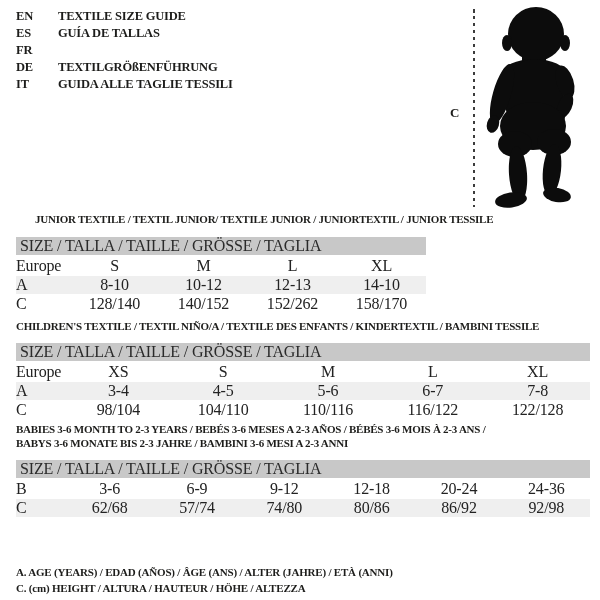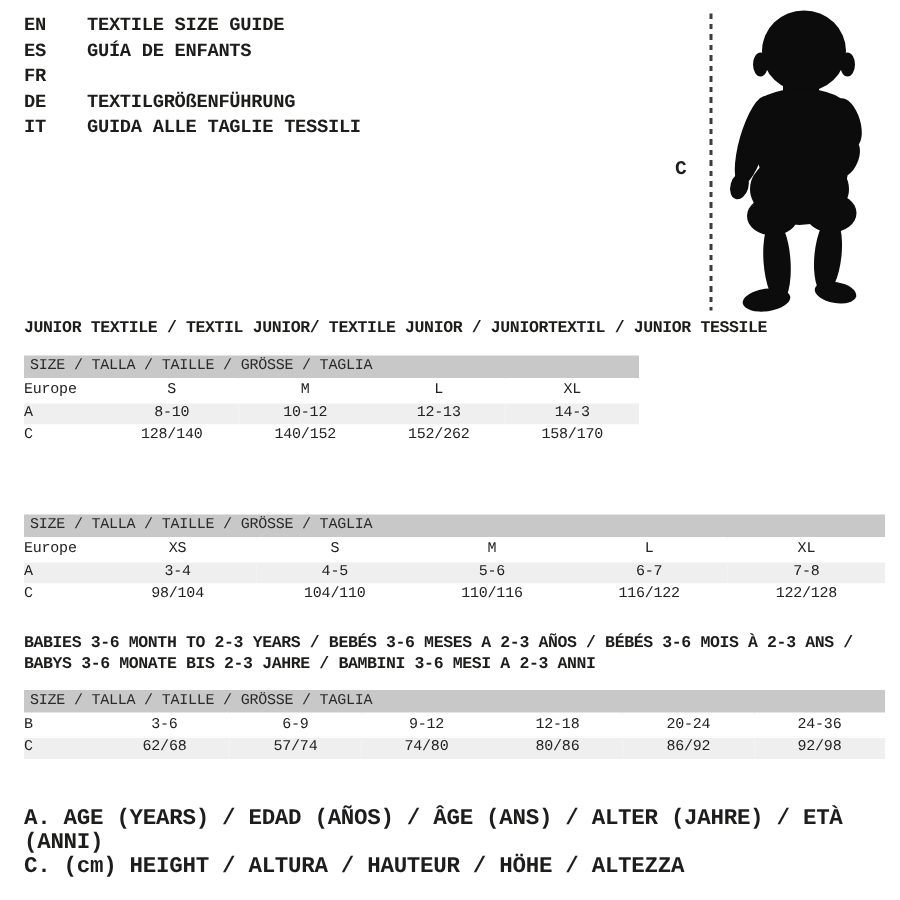--- a/index.html
+++ b/index.html
@@ -1,71 +1,71 @@
 <!DOCTYPE html>
 <html><head>
 <meta charset="utf-8">
 <style>
   * { margin:0; padding:0; box-sizing:border-box; }
   html,body { background:#ffffff; }
   .page {
     position:relative; width:600px; height:600px; background:#ffffff;
-    font-family:Liberation Mono, monospace; color:#1d1d1b; overflow:hidden;
+    font-family:Liberation Serif, serif; color:#1d1d1b; overflow:hidden;
   }
 
   
   .lang-list { position:absolute; left:16px; top:8px; }
   .lang-row { display:flex; height:17px; align-items:center;
     font-weight:bold; font-size:12.5px; letter-spacing:-0.2px; }
   .lang-code { width:42px; }
 
   
   .measure-line { position:absolute; left:473px; top:9px; width:2px; height:198px;
     background:repeating-linear-gradient(to bottom, #3c3c3c 0 3.5px, transparent 3.5px 7px); }
   .measure-label { position:absolute; left:450px; top:105px; font-weight:bold; font-size:13px; }
   .baby-svg { position:absolute; left:480px; top:2px; width:116px; height:208px; }
 
   
   .sec-title { position:absolute; left:16px; font-weight:bold; font-size:11px;
     letter-spacing:-0.25px; line-height:14px; }
   .title-line { white-space:nowrap; }
-  .sec1-title { top:212px; }
+  .sec1-title { top:212px;margin-left:19px; }
   .sec2-title { top:319px; }
   .sec3-title { top:422px; }
 
   
   .size-table { position:absolute; left:16px; border-collapse:collapse;
-    table-layout:fixed; font-size:10px; letter-spacing:-0.15px; color:#222; }
+    table-layout:fixed; font-size:16px; letter-spacing:-0.15px; color:#222; }
   .tbl1 { top:237px; width:410px; }
   .tbl2 { top:343px; width:574px; }
   .tbl3 { top:460px; width:574px; }
   .size-table td { height:15px; padding:0; vertical-align:middle; }
   .bar-row td { background:#c8c8c8; color:#2a2a2a; text-align:left; padding-left:4px;
     height:16px; border-bottom:2px solid #ffffff; }
   .label-cell { text-align:left; padding-left:2px; }
   .val-cell { text-align:center; }
   tr.shaded td { background:#efefef; border-top:1px solid #ffffff; border-bottom:1px solid #ffffff; }
 
   
-  .footnotes { position:absolute; left:16px; top:538px; font-weight:bold;
-    font-size:15px; line-height:16px; letter-spacing:-0.2px; }
+  .footnotes { position:absolute; left:16px; top:564px; font-weight:bold;
+    font-size:11px; line-height:16px; letter-spacing:-0.2px; }
 </style>
 </head>
 <body>
 
 <div class="page">
 
   <div class="lang-list">
     <div class="lang-row">
       <span class="lang-code">EN</span>
       <span class="lang-label">TEXTILE SIZE GUIDE</span>
     </div>
     <div class="lang-row">
       <span class="lang-code">ES</span>
-      <span class="lang-label">GUÍA DE ENFANTS</span>
+      <span class="lang-label">GUÍA DE TALLAS</span>
     </div>
     <div class="lang-row">
       <span class="lang-code">FR</span>
     </div>
     <div class="lang-row">
       <span class="lang-code">DE</span>
       <span class="lang-label">TEXTILGRÖßENFÜHRUNG</span>
     </div>
     <div class="lang-row">
       <span class="lang-code">IT</span>
@@ -118,32 +118,35 @@
       <td class="val-cell">S</td>
       <td class="val-cell">M</td>
       <td class="val-cell">L</td>
       <td class="val-cell">XL</td>
     </tr>
     <tr class="shaded">
       <td class="label-cell">A</td>
       <td class="val-cell">8-10</td>
       <td class="val-cell">10-12</td>
       <td class="val-cell">12-13</td>
-      <td class="val-cell">14-3</td>
+      <td class="val-cell">14-10</td>
     </tr>
     <tr>
       <td class="label-cell">C</td>
       <td class="val-cell">128/140</td>
       <td class="val-cell">140/152</td>
       <td class="val-cell">152/262</td>
       <td class="val-cell">158/170</td>
     </tr>
   </tbody>
     </table>
 
+  <div class="sec-title sec2-title">
+    <div class="title-line">CHILDREN'S TEXTILE / TEXTIL NIÑO/A / TEXTILE DES ENFANTS / KINDERTEXTIL / BAMBINI TESSILE</div>
+  </div>
   <table class="size-table tbl2">
     <colgroup>
         <col style="width:50px">
         <col>
         <col>
         <col>
         <col>
         <col>
       </colgroup>
     <tbody>

